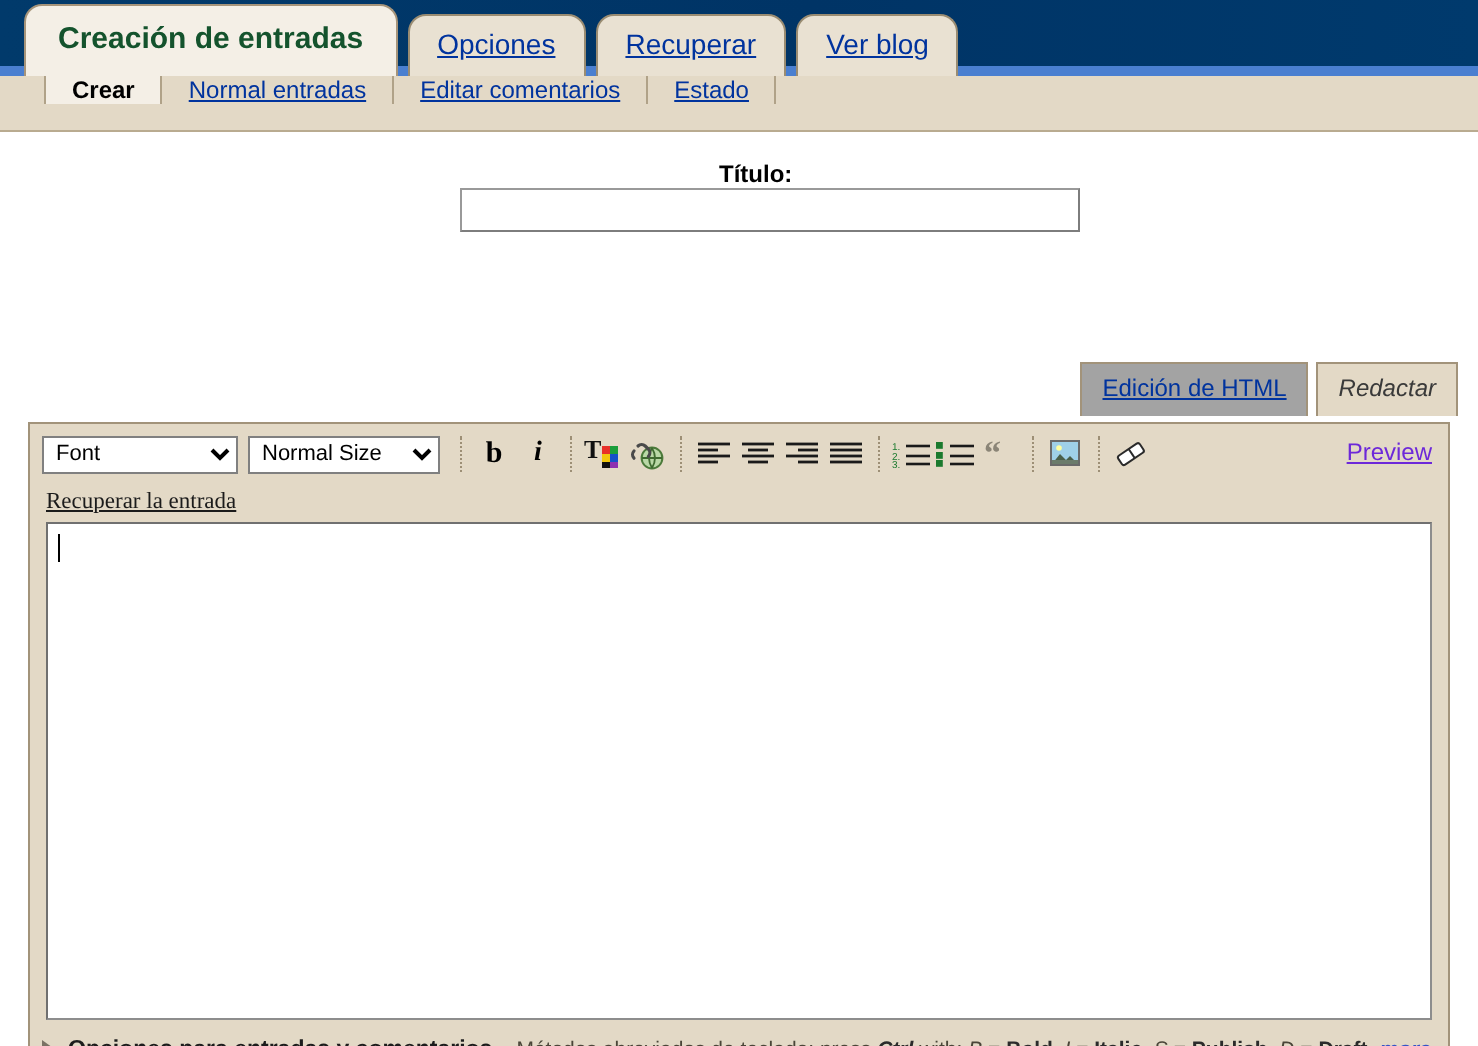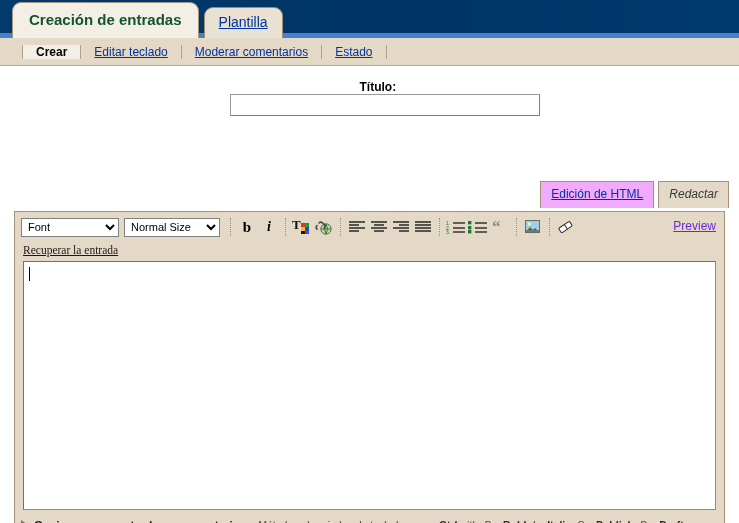--- a/index.html
+++ b/index.html
@@ -66,21 +66,21 @@
 
   
   .subbar {
     position: relative;
     height: 28px;
     background: #e3d9c6;
     border-bottom: 1px solid #b9ab90;
   }
   .subtabs {
     display: flex;
-    align-items: center;
+    align-items: flex-start;
     height: 28px;
     padding-left: 22px;
   }
   .stab {
     display: flex;
     align-items: center;
     padding: 0 13px;
     font-size: 12px;
     color: #00339e;
     border-right: 1px solid #b0a288;
@@ -135,21 +135,21 @@
     display: flex;
     align-items: flex-end;
     gap: 4px;
     z-index: 5;
   }
   .modetab {
     border: 1px solid #a2937a;
     border-bottom: none;
     padding: 6px 10px 7px 10px;
     font-size: 12px;
-    background: #f0abfc;
+    background: #a3a3a3;
     color: #00339e;
     cursor: pointer;
     line-height: 1.1;
   }
   .modetab span { text-decoration: underline; }
   .modetab.active {
     background: #e3d9c6;
     color: #3a3a3a;
     font-style: italic;
   }
@@ -293,36 +293,42 @@
 </style>
 </head>
 <body>
 
 <div class="topbar">
   <div class="maintabs">
     <div class="mtab active">
       <span>Creación de entradas</span>
     </div>
     <div class="mtab">
-      <span class="lnk">Plantilla</span>
+      <span class="lnk">Opciones</span>
+    </div>
+    <div class="mtab">
+      <span class="lnk">Recuperar</span>
+    </div>
+    <div class="mtab">
+      <span class="lnk">Ver blog</span>
     </div>
   </div>
   <div class="topbar-strip"></div>
 </div>
 
 <div class="subbar">
   <div class="subtabs">
     <div class="stab active">
       <span>Crear</span>
     </div>
     <div class="stab">
-      <span>Editar teclado</span>
+      <span>Normal entradas</span>
     </div>
     <div class="stab">
-      <span>Moderar comentarios</span>
+      <span>Editar comentarios</span>
     </div>
     <div class="stab">
       <span>Estado</span>
     </div>
   </div>
 </div>
 
 <div class="page">
 
   <div class="title-row">

